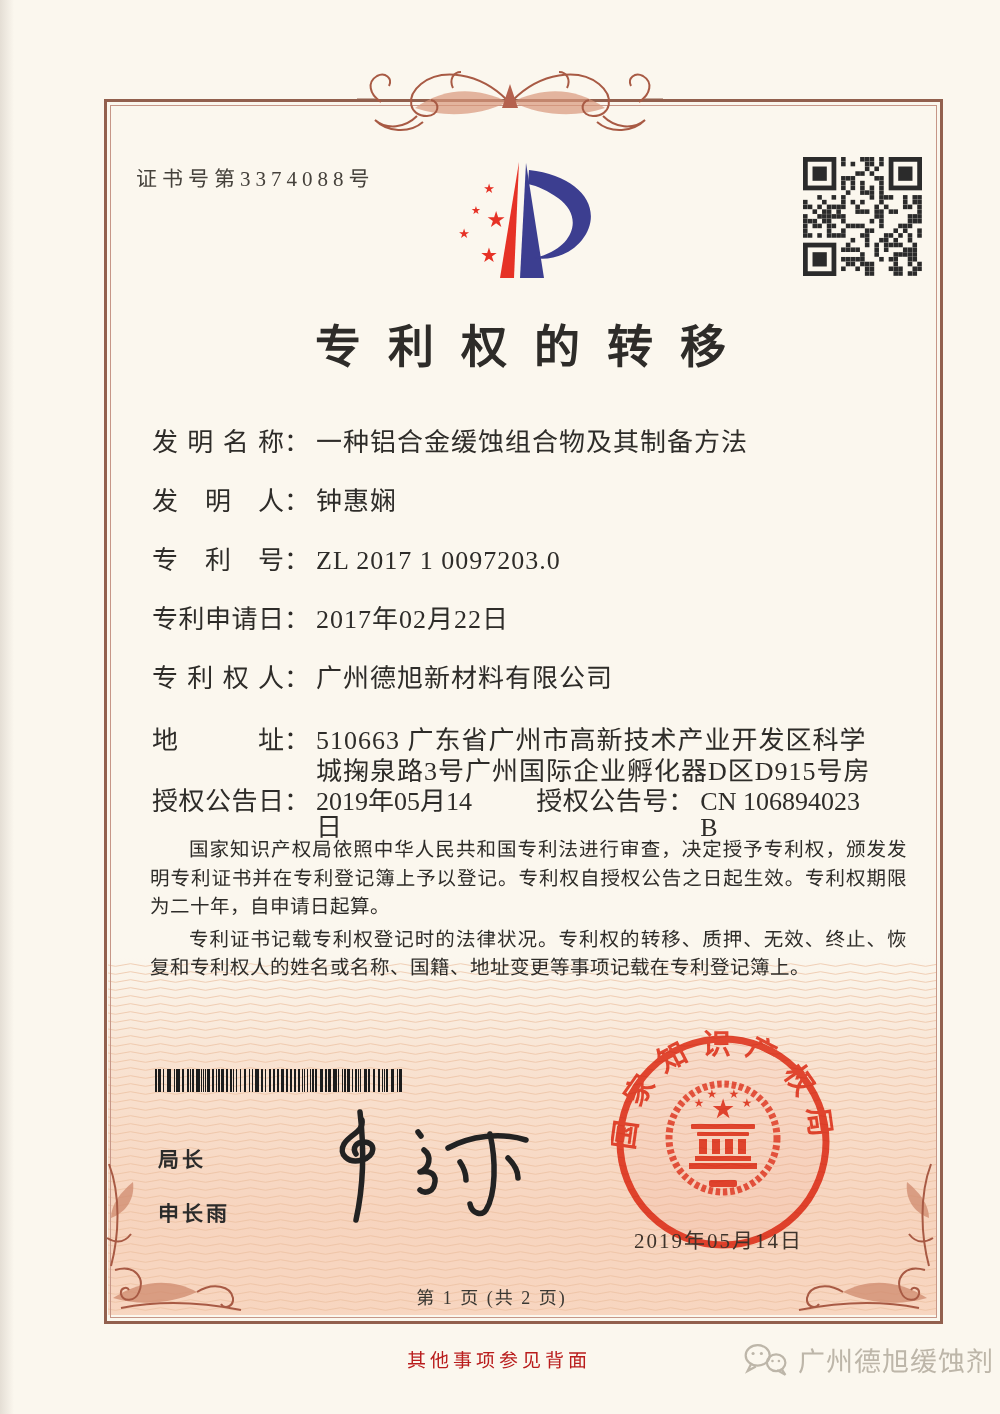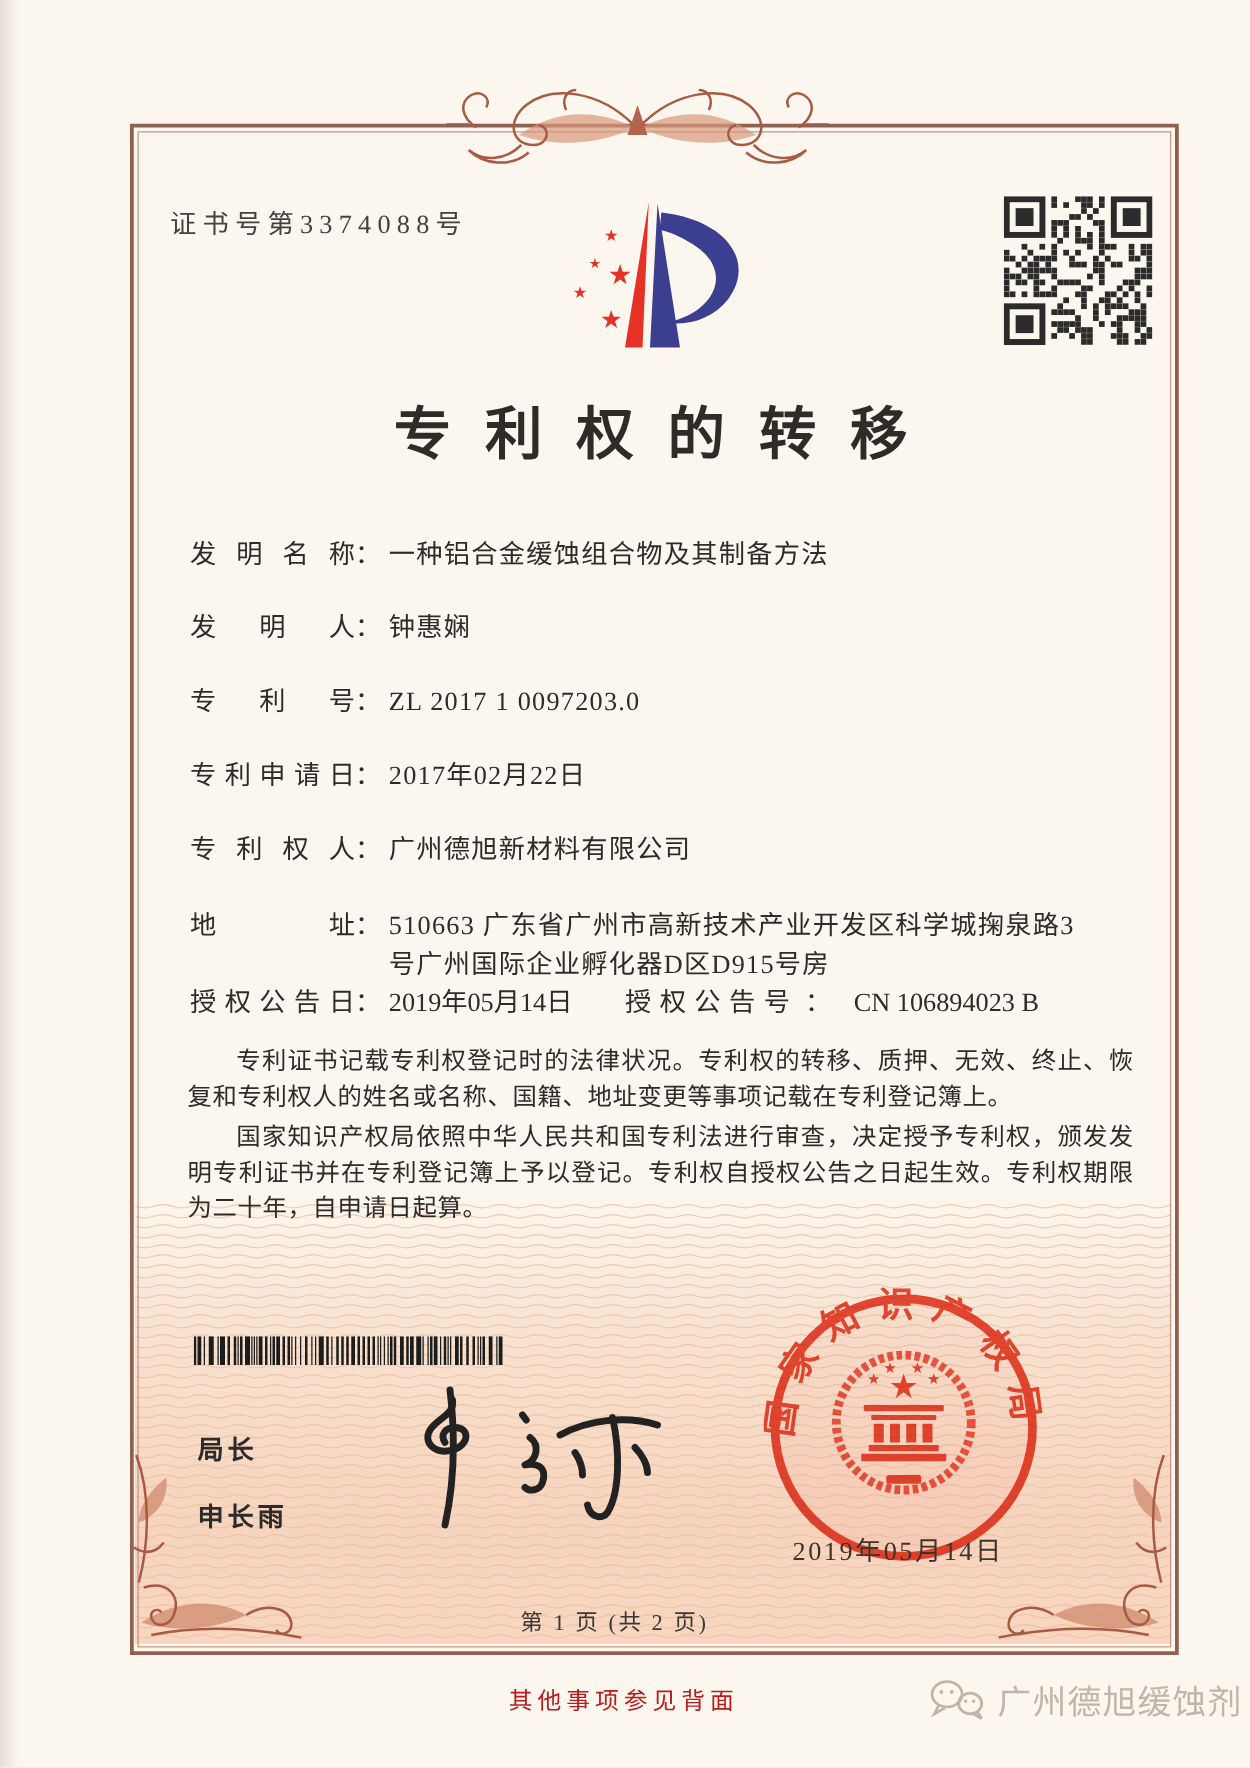--- a/index.html
+++ b/index.html
@@ -20,29 +20,29 @@
   .frame-inner{position:absolute;inset:3px;border:1px solid #c69687;}
   .ornament-top{position:absolute;left:357px;top:58px;width:306px;height:80px;}
   .corner-orn{position:absolute;width:160px;height:160px;}
   .corner-orn.bl{left:97px;top:1158px;}
   .corner-orn.br{left:783px;top:1158px;transform:scaleX(-1);}
   .cert-no{position:absolute;left:136px;top:162px;font-size:21px;letter-spacing:5px;color:#45413b;text-align:right;}
   .logo{position:absolute;left:430px;top:148px;width:200px;height:142px;}
   .qr{position:absolute;left:803px;top:157px;width:119px;height:119px;}
   .title{position:absolute;left:104px;top:310px;width:833px;text-align:center;
     font-size:46px;font-weight:700;letter-spacing:27px;text-indent:27px;color:#2e2c29;}
-  .fields{position:absolute;left:152px;top:430px;width:728px;font-size:21px;line-height:26px;}
+  .fields{position:absolute;left:152px;top:430px;width:728px;font-size:26px;line-height:26px;}
   .frow{margin-bottom:33px;display:flex;}
   .frow.addr{line-height:31px;margin-bottom:0;}
   .flabel{display:inline-block;width:132px;text-align:justify;text-align-last:justify;flex:none;}
   .fcolon{flex:none;margin-right:6px;}
   .fvalue{flex:1;letter-spacing:1px;}
   .frow.grant{margin-top:2px;}
   .pair{display:flex;}
-  .pair.second{margin-left:42px;gap:12px;}
+  .pair.second{margin-left:42px;}
   .paras{position:absolute;left:150px;top:836px;width:757px;font-size:19.5px;line-height:28.5px;
     text-align:justify;color:#2e2c29;}
   .paras p{margin:0 0 4px 0;text-indent:2em;letter-spacing:.5px;}
   .barcode{position:absolute;left:155px;top:1069px;width:252px;height:23px;}
   .director{position:absolute;left:158px;font-size:21px;letter-spacing:3px;color:#2b2b2b;
     font-family:"Liberation Sans","DejaVu Sans",sans-serif;font-weight:600;}
   .director.t{top:1143px;} .director.n{top:1187px;margin-top:10px;}
   .signature{position:absolute;left:300px;top:1098px;width:245px;height:132px;}
   .seal{position:absolute;left:611px;top:1030px;width:224px;height:224px;opacity:.93;mix-blend-mode:multiply;}
   .seal-date{position:absolute;left:634px;top:1224px;font-size:21px;letter-spacing:2px;color:#3d332b;}
@@ -372,22 +372,22 @@
       </span>
       <span class="pair second">
         <span class="flabel">授权公告号</span>
           <span class="fcolon">：</span>
         <span>CN 106894023 B</span>
       </span>
     </div>
   </div>
 
   <div class="paras">
+    <p>国家知识产权局依照中华人民共和国专利法进行审查，决定授予专利权，颁发发明专利证书并在专利登记簿上予以登记。专利权自授权公告之日起生效。专利权期限为二十年，自申请日起算。</p>
     <p>专利证书记载专利权登记时的法律状况。专利权的转移、质押、无效、终止、恢复和专利权人的姓名或名称、国籍、地址变更等事项记载在专利登记簿上。</p>
-    <p>国家知识产权局依照中华人民共和国专利法进行审查，决定授予专利权，颁发发明专利证书并在专利登记簿上予以登记。专利权自授权公告之日起生效。专利权期限为二十年，自申请日起算。</p>
   </div>
 
   <svg class="barcode" id="barcode" viewBox="0 0 252 23" preserveAspectRatio="none">
       <rect x="0" y="0" width="2" height="23" fill="#1c1c1c"></rect>
       <rect x="3" y="0" width="3" height="23" fill="#1c1c1c"></rect>
       <rect x="8" y="0" width="1" height="23" fill="#1c1c1c"></rect>
       <rect x="12" y="0" width="4" height="23" fill="#1c1c1c"></rect>
       <rect x="19" y="0" width="1" height="23" fill="#1c1c1c"></rect>
       <rect x="21" y="0" width="4" height="23" fill="#1c1c1c"></rect>
       <rect x="27" y="0" width="2" height="23" fill="#1c1c1c"></rect>

